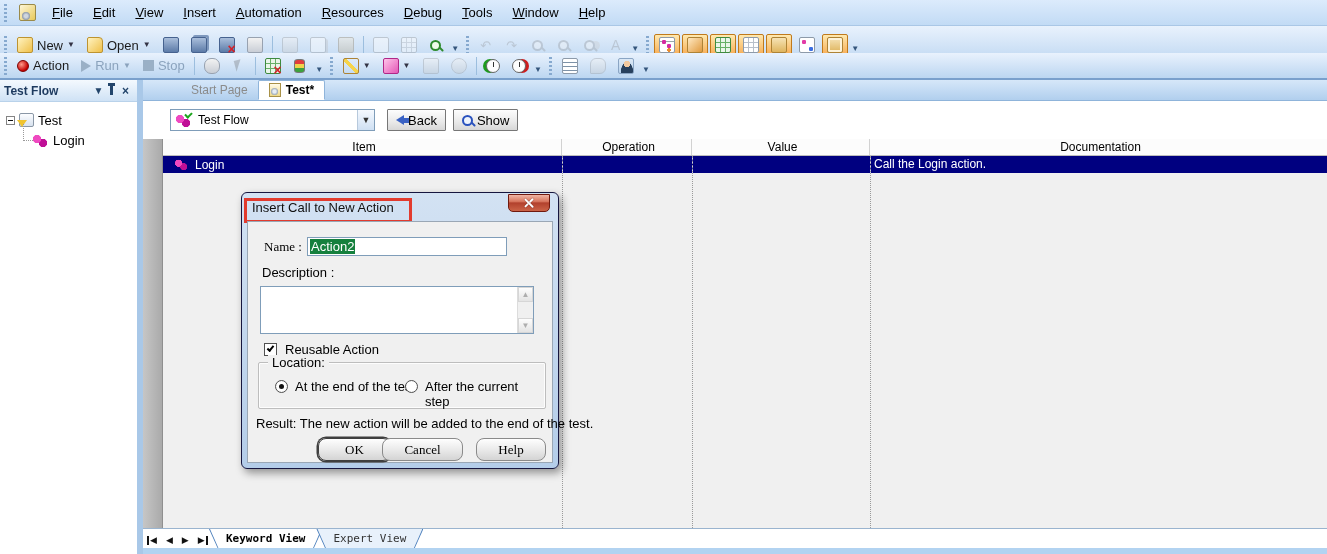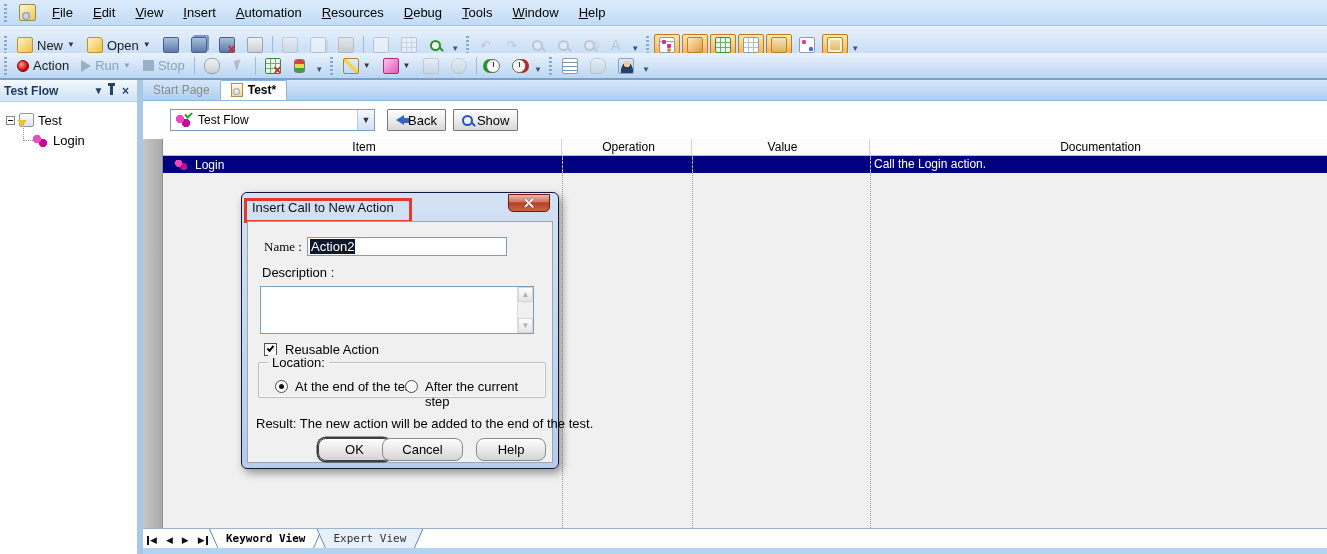--- a/index.html
+++ b/index.html
@@ -103,21 +103,21 @@
     border-left:5px solid #0000;border-right:5px solid #0000;border-top:7px solid #f0c430;}
   .tree-child{margin-left:14px;position:relative;}
   .tree-child::before{content:"";position:absolute;left:-9px;top:-6px;width:9px;height:16px;
     border-left:1px dotted #9a9a9a;border-bottom:1px dotted #9a9a9a;}
 
   
   .main{position:absolute;left:143px;top:80px;right:0;bottom:0;background:#f0f0f0;}
   .tabstrip{position:absolute;left:0;right:0;top:0;height:21px;display:flex;align-items:flex-end;
     background:linear-gradient(#d6e7f9,#b1cfee);border-bottom:1px solid #8fb4da;}
   .doc-tab{height:20px;padding:0 10px;font-size:12px;display:flex;align-items:center;gap:5px;color:#000;}
-  .doc-tab.inactive{color:#8b8b8b;}
+  .doc-tab.inactive{color:#8b8b8b;margin-left:38px;}
   .doc-tab.active{background:#fff;border:1px solid #8fb4da;border-bottom:1px solid #fff;
     font-weight:bold;border-radius:2px 2px 0 0;margin-top:11px;}
   .page-ic{width:12px;height:14px;background:linear-gradient(#fffbe8,#efd98a);border:1px solid #a89148;
     position:relative;flex:none;}
   .page-ic::after{content:"";position:absolute;left:1px;bottom:1px;width:7px;height:7px;border-radius:50%;
     background:radial-gradient(#e7edf4 30%,#96a4b5 70%);}
   .viewbar{position:absolute;left:0;right:0;top:21px;height:38px;background:#fff;
     display:flex;align-items:center;}
   .combo{margin-left:27px;width:205px;height:22px;border:1px solid #7f9db9;background:#fff;
     display:flex;align-items:center;gap:6px;padding-left:4px;font-size:12px;color:#000;}
@@ -172,40 +172,40 @@
     display:flex;align-items:center;justify-content:center;}
   .x-ic{position:relative;width:10px;height:10px;}
   .x-ic::before,.x-ic::after{content:"";position:absolute;left:4px;top:-1px;width:2.4px;height:12px;
     background:#fff;border-radius:1px;box-shadow:0 0 1px #5a1208;}
   .x-ic::before{transform:rotate(45deg);}.x-ic::after{transform:rotate(-45deg);}
   .dlg-body{position:absolute;left:5px;right:5px;top:28px;bottom:5px;background:#f0f0f0;
     border:1px solid #9aa7b5;font-size:13px;color:#000;}
   .lbl{position:absolute;}
   .name-input{position:absolute;left:59px;top:15px;width:200px;height:19px;border:1px solid #7f9db9;
     background:#fff;display:flex;align-items:center;padding-left:2px;}
-  .sel-text{background:#0f172a;color:#fff;padding:0 1px;font-size:13px;}
+  .sel-text{background:#15803d;color:#fff;padding:0 1px;font-size:13px;}
   .desc-box{position:absolute;left:12px;top:64px;width:274px;height:48px;border:1px solid #7f9db9;background:#fff;}
   .vscroll{position:absolute;right:0;top:0;bottom:0;width:16px;background:#f0f0f0;
     border-left:1px solid #dcdcdc;display:flex;flex-direction:column;justify-content:space-between;}
   .varrow{height:15px;display:flex;align-items:center;justify-content:center;font-size:8px;color:#aeaeae;
     background:linear-gradient(#fdfdfd,#e4e4e4);border:1px solid #d6d6d6;}
   .cb{position:absolute;left:16px;top:121px;width:13px;height:13px;border:1px solid #505050;background:#fff;}
   .cb .check{position:absolute;left:2px;top:2px;width:7px;height:4px;border-left:2px solid #000;
     border-bottom:2px solid #000;transform:rotate(-50deg);}
-  .groupbox{position:absolute;left:10px;top:140px;width:288px;height:36px;border:1px solid #bdbdbd;
+  .groupbox{position:absolute;left:10px;top:140px;width:288px;height:47px;border:1px solid #bdbdbd;
     border-radius:2px;box-shadow:inset 0 0 0 1px #fdfdfd;}
   .legend{position:absolute;left:9px;top:-8px;background:#f0f0f0;padding:0 4px;}
   .radio{position:absolute;width:13px;height:13px;border-radius:50%;border:1px solid #505050;
     background:radial-gradient(#fff 55%,#e2e2e2);}
   .radio.sel::after{content:"";position:absolute;left:3.4px;top:3.4px;width:5px;height:5px;
     border-radius:50%;background:#111;}
   .btnrow{position:absolute;left:0;right:0;top:216px;height:23px;}
   .btn{position:absolute;height:23px;border:1px solid #8a8a8a;border-radius:8px;
     background:linear-gradient(#fefefe,#e8e8e8 55%,#d4d4d4);display:flex;align-items:center;
-    justify-content:center;font-size:13px;color:#000;}
+    justify-content:center;font-size:13px;color:#000;font-family:Liberation Serif, serif;}
   .btn.default{box-shadow:0 0 0 1.5px #3f3f3f;border-color:#3f3f3f;}
 </style>
 </head>
 <body>
 
 <div class="menubar">
   <div class="grip"></div>
   <div class="appicon"></div>
   <span class="menu-item">File</span>
   <span class="menu-item">Edit</span>

